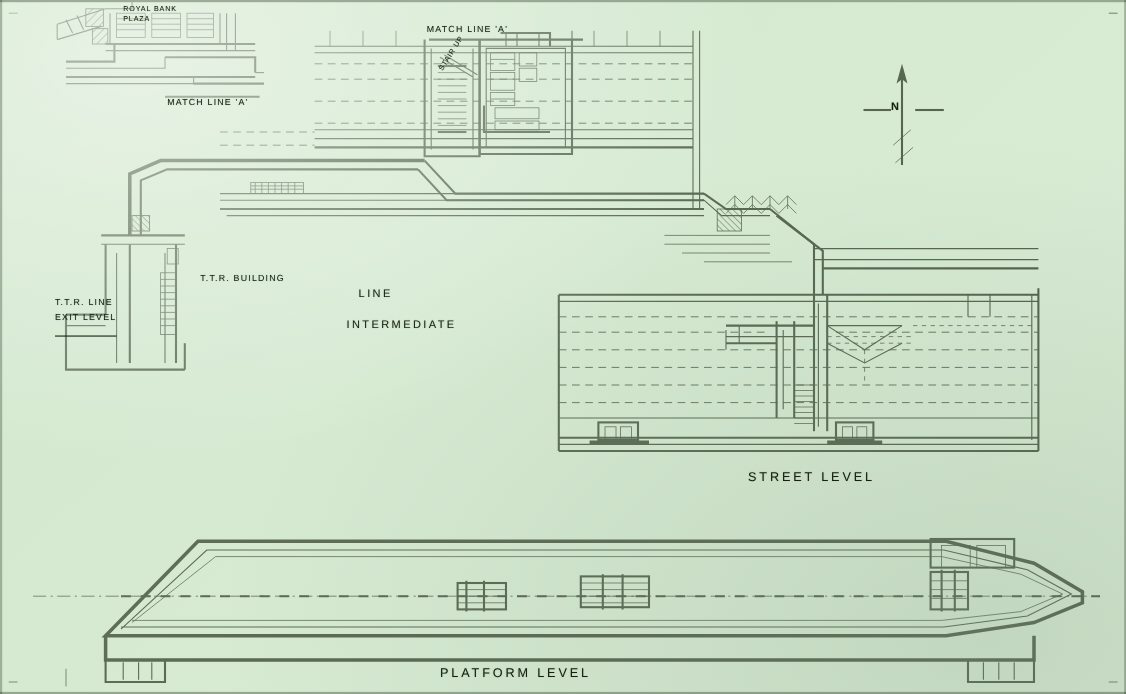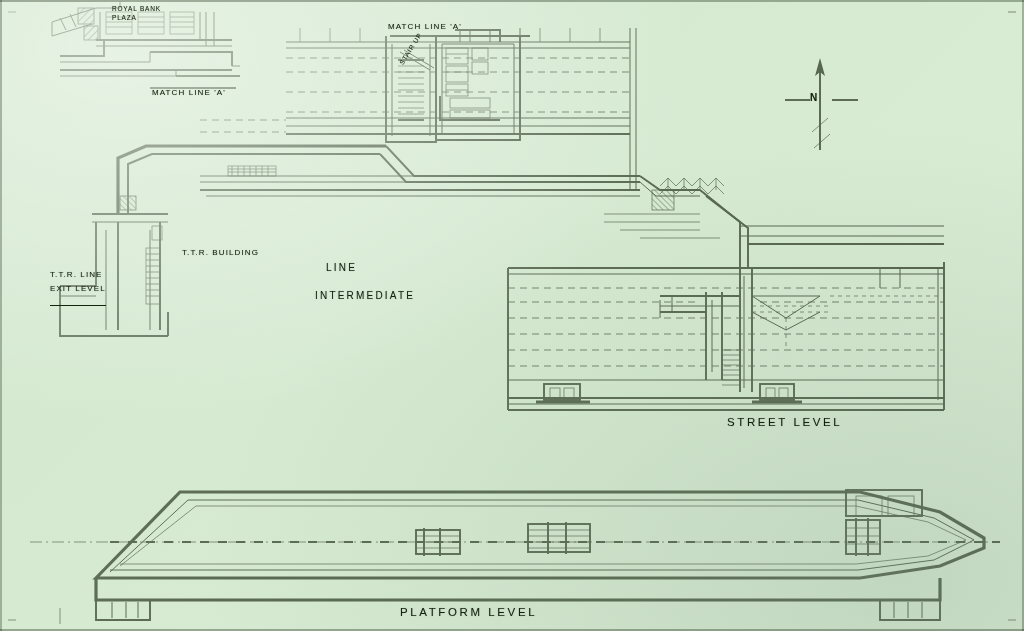--- a/index.html
+++ b/index.html
@@ -391,21 +391,21 @@
   <div class="label lbl-md" style="left:810px; top:92px; font-weight:bold;">N</div>
 
   <div class="label lbl-sm" style="left:182px; top:232px;margin-top:16px;">T.T.R. BUILDING</div>
 
   <div class="label lbl-sm" style="left:50px; top:270px;">T.T.R. LINE</div>
   <div class="label lbl-sm underline" style="left:50px; top:284px;">EXIT LEVEL</div>
 
   <div class="label lbl-md" style="left:315px; top:246px;margin-top:44px;">INTERMEDIATE</div>
   <div class="label lbl-md" style="left:326px; top:262px;">LINE</div>
 
-  <div class="label lbl-lg" style="left:680px; top:416px;margin-left:47px;">STREET  LEVEL</div>
+  <div class="label lbl-lg" style="left:680px; top:428px;">STREET  LEVEL</div>
 
   <div class="label lbl-lg" style="left:400px; top:606px;">PLATFORM  LEVEL</div>
 
   <div class="edge" style="left:0; top:0; width:1024px; height:2px; opacity:0.35;"></div>
   <div class="edge" style="left:0; top:629px; width:1024px; height:2px; opacity:0.35;"></div>
   <div class="edge" style="left:0; top:0; width:2px; height:631px; opacity:0.3;"></div>
   <div class="edge" style="left:1022px; top:0; width:2px; height:631px; opacity:0.3;"></div>
 
 </div>
 

